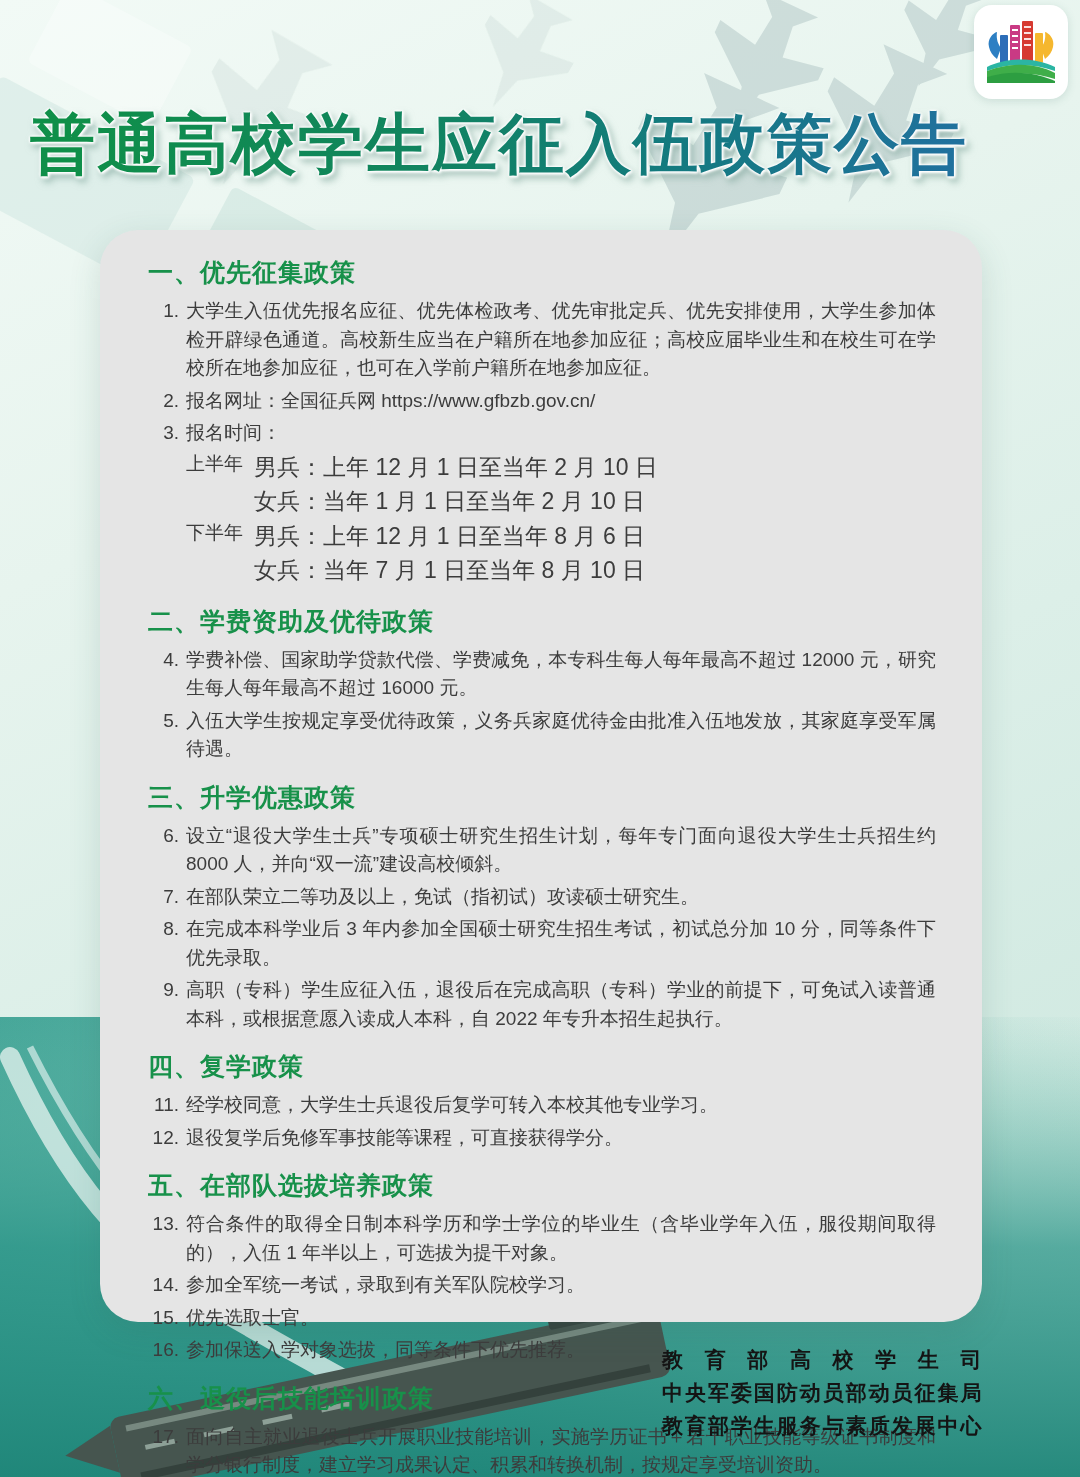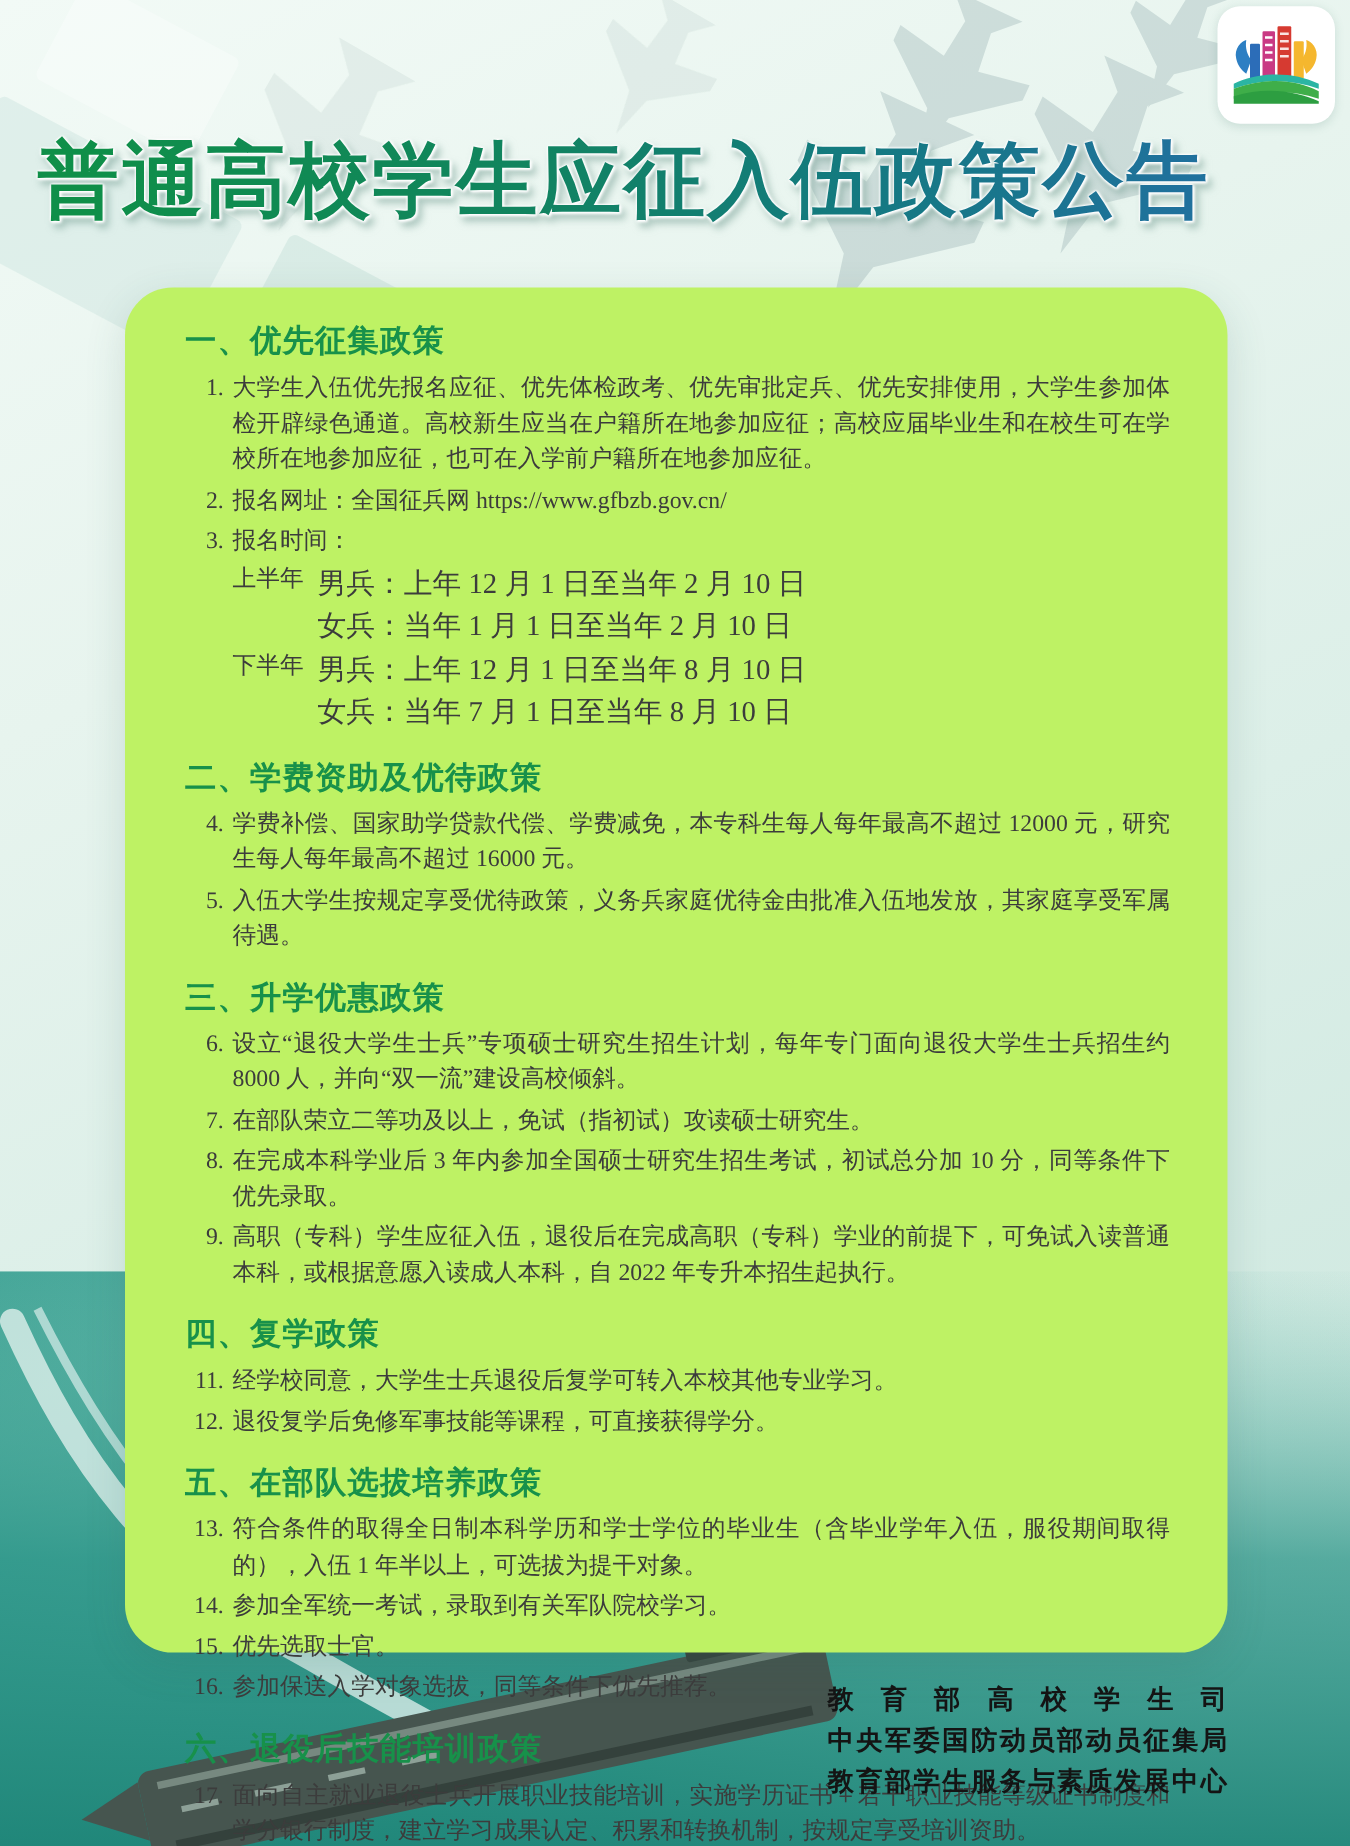--- a/index.html
+++ b/index.html
@@ -33,24 +33,23 @@
     font-size:65px; font-weight:900; letter-spacing:2px;
     background:linear-gradient(95deg,#0f8f49 8%,#11845f 42%,#147a80 68%,#20719d 95%);
     -webkit-background-clip:text; background-clip:text; color:transparent;
     filter:drop-shadow(0 0 1px #fff) drop-shadow(0 0 1px #fff)
            drop-shadow(1px 1px 1px #fff) drop-shadow(3px 4px 3px rgba(120,160,150,.55));
     white-space:nowrap;
   }
 
   .card {
     position:absolute; left:100px; top:230px; width:882px; height:1092px;
-    background:#bef264; border-radius:38px;
+    background:#e5e5e5; border-radius:38px;
     box-shadow:0 10px 32px rgba(50,100,90,.16);
     padding:24px 46px 30px 48px;
-    font-family:Liberation Serif, serif;
   }
 
   .section-heading {
     color:#17914a; font-size:25px; font-weight:800; letter-spacing:1px;
     margin:17px 0 8px 0;
   }
   .section-heading:first-child { margin-top:2px; }
 
   .item { display:flex; align-items:flex-start; margin:0 0 4px 0; }
   .item-num {
@@ -175,21 +174,21 @@
         <div class="sch-row">
           <span class="sch-period">上半年</span>
           <span class="sch-text">男兵：上年 12 月 1 日至当年 2 月 10 日</span>
         </div>
         <div class="sch-row">
           <span class="sch-period"></span>
           <span class="sch-text">女兵：当年 1 月 1 日至当年 2 月 10 日</span>
         </div>
         <div class="sch-row">
           <span class="sch-period">下半年</span>
-          <span class="sch-text">男兵：上年 12 月 1 日至当年 8 月 10 日</span>
+          <span class="sch-text">男兵：上年 12 月 1 日至当年 8 月 6 日</span>
         </div>
         <div class="sch-row">
           <span class="sch-period"></span>
           <span class="sch-text">女兵：当年 7 月 1 日至当年 8 月 10 日</span>
         </div>
       </div>
     </div>
   </div>
 
   <h2 class="section-heading">二、学费资助及优待政策</h2>

